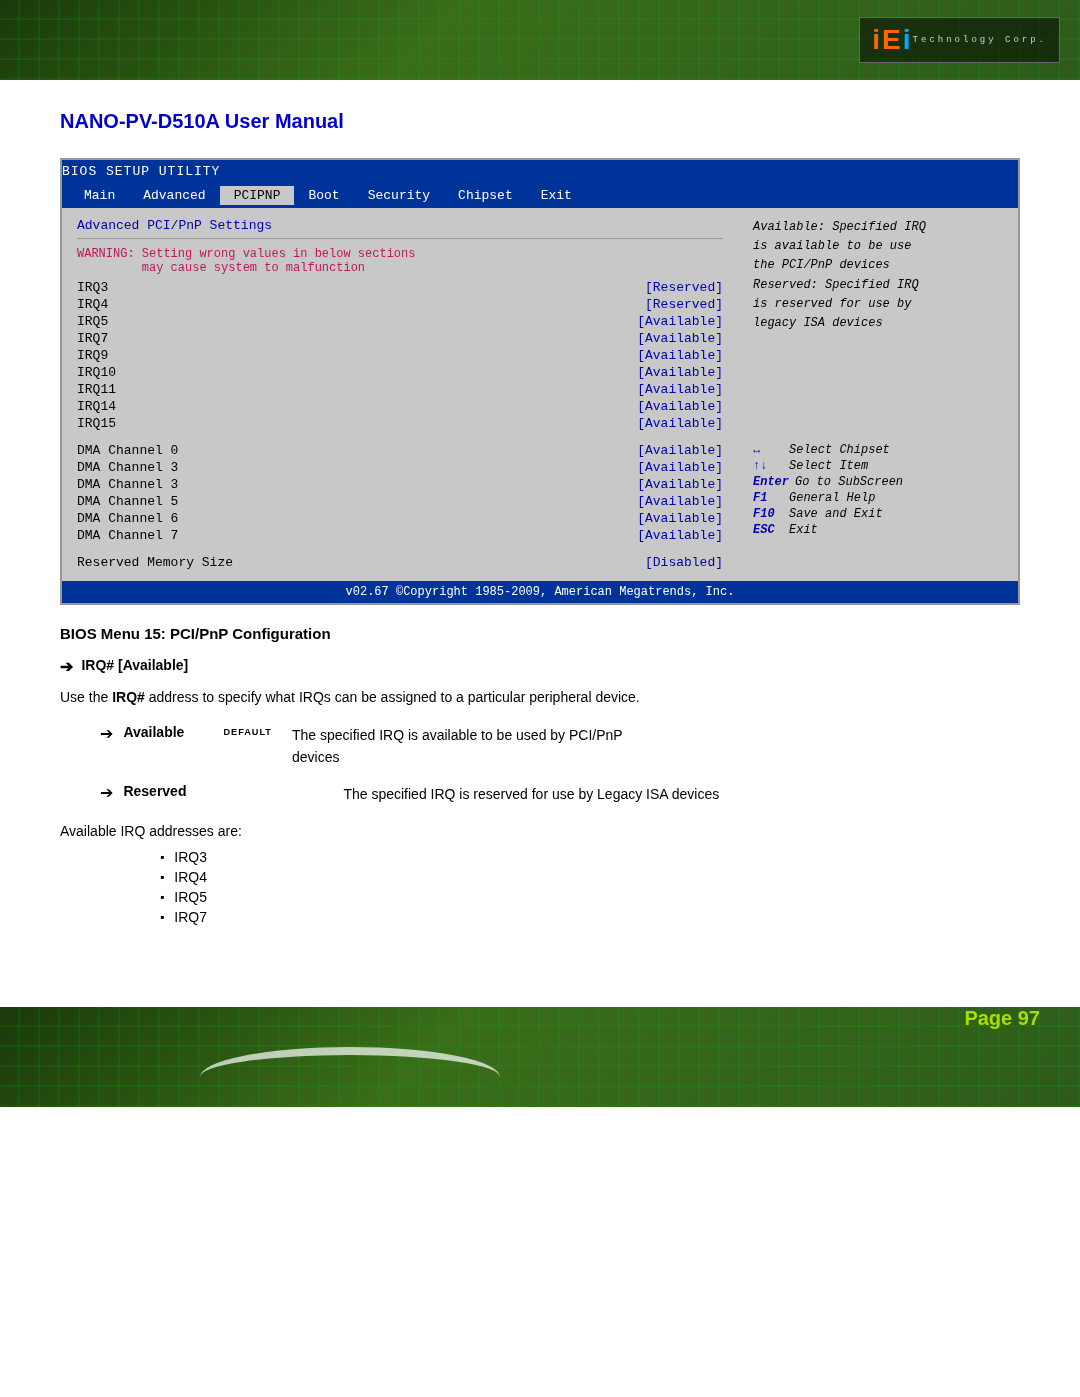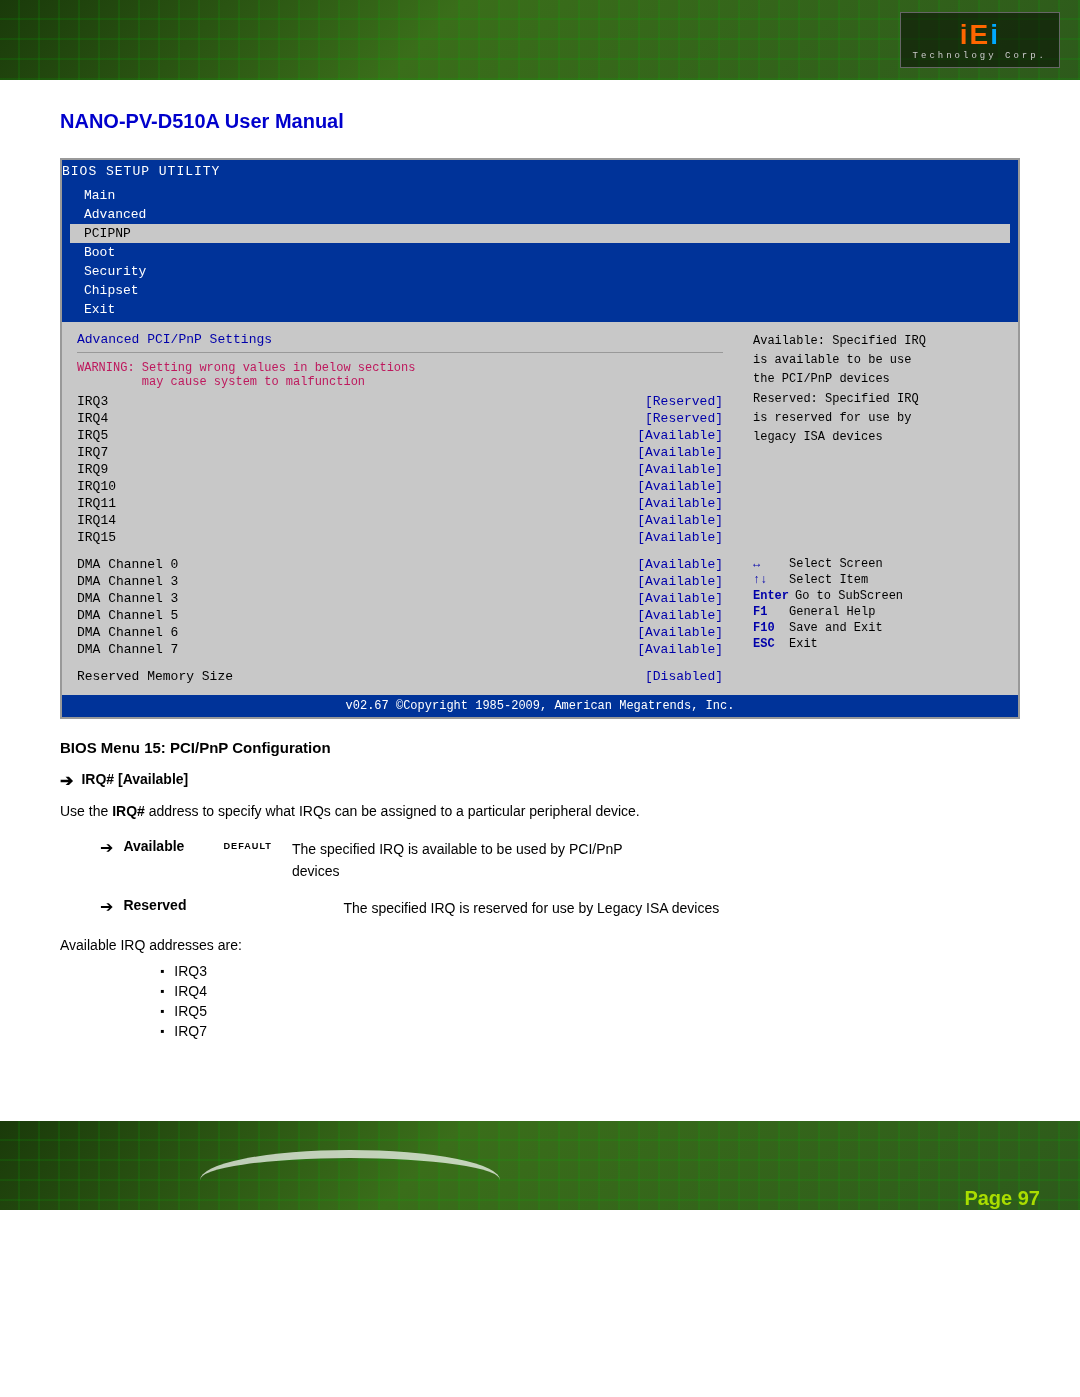--- a/index.html
+++ b/index.html
@@ -42,21 +42,21 @@
         rgba(0,180,0,0.15) 18px,
         rgba(0,180,0,0.15) 20px
       );
     }
 
     .logo-box {
       background: rgba(0,0,0,0.5);
       border: 1px solid #666;
       padding: 6px 12px;
       display: flex;
-      flex-direction: column;
+      flex-direction: row;
       align-items: center;
       z-index: 2;
     }
     .logo-iei {
       font-size: 28px;
       font-weight: 900;
       color: #fff;
       letter-spacing: 2px;
     }
     .logo-iei span.i1 { color: #ff6600; }
@@ -99,21 +99,20 @@
       font-size: 13px;
       letter-spacing: 1px;
     }
 
     .bios-menu-bar {
       background: #003399;
       color: #fff;
       display: flex;
       padding: 3px 8px;
       gap: 0;
-      flex-direction: column;
     }
     .bios-menu-item {
       padding: 2px 14px;
       cursor: pointer;
       font-family: 'Courier New', monospace;
       font-size: 13px;
       color: #fff;
     }
     .bios-menu-item.active {
       background: #c8c8c8;
@@ -130,20 +129,21 @@
       flex: 1;
       padding: 0 15px;
       color: #000;
     }
 
     .bios-right {
       width: 280px;
       padding: 0 15px;
       color: #000;
       font-size: 12px;
+      font-style: italic;
     }
 
     .bios-section-title {
       color: #0000aa;
       font-weight: normal;
       margin-bottom: 5px;
     }
 
     .bios-divider {
       border: none;
@@ -285,25 +285,25 @@
 
     .irq-list li::before {
       content: '▪';
       font-size: 12px;
     }
 
     
     .bottom-footer {
       position: relative;
       width: 100%;
-      height: 89px;
+      height: 100px;
       background: #2d5a1b;
       background: linear-gradient(135deg, #1a3a0a 0%, #3a6e1a 40%, #2d5a1b 100%);
       display: flex;
-      align-items: flex-end;
+      align-items: flex-start;
       justify-content: flex-end;
       padding-right: 40px;
       margin-top: 30px;
     }
     .bottom-footer::before {
       content: '';
       position: absolute;
       left: 0; top: 0; right: 0; bottom: 0;
       background: repeating-linear-gradient(
         90deg,
@@ -458,21 +458,21 @@
           <div>the PCI/PnP devices</div>
           <div>Reserved: Specified IRQ</div>
           <div>is reserved for use by</div>
           <div>legacy ISA devices</div>
         </div>
 
         <div style="height: 110px;"></div>
 
         <div class="bios-nav-row">
           <span class="bios-nav-keys">↔</span>
-          <span>Select Screen</span>
+          <span>Select Chipset</span>
         </div>
         <div class="bios-nav-row">
           <span class="bios-nav-keys">↑↓</span>
           <span>Select Item</span>
         </div>
         <div class="bios-nav-row">
           <span class="bios-nav-keys">Enter</span>
           <span>Go to SubScreen</span>
         </div>
         <div class="bios-nav-row">

